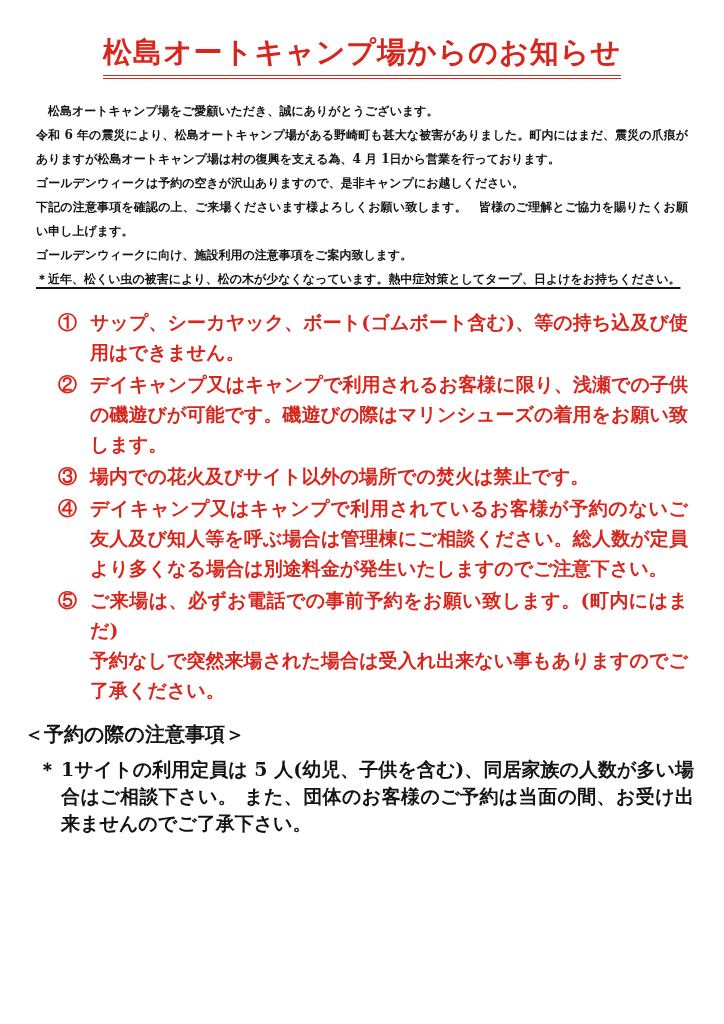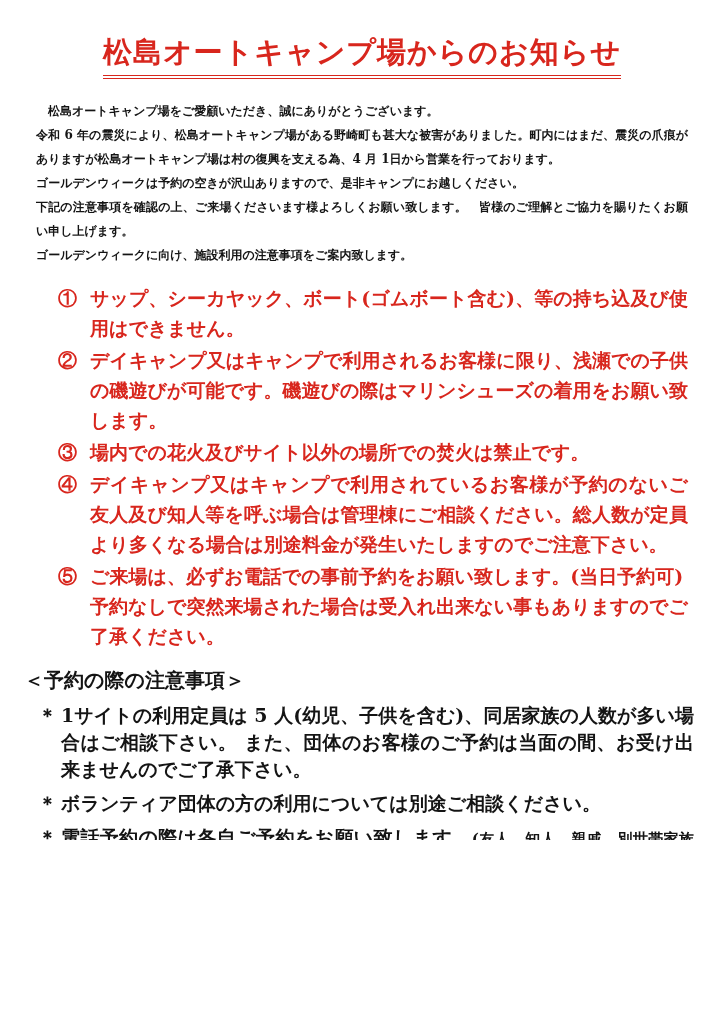--- a/index.html
+++ b/index.html
@@ -85,20 +85,21 @@
   <div class="title-wrap">
     <span class="title-text">松島オートキャンプ場からのお知らせ</span>
   </div>
 
   <div class="intro">
     <p>　松島オートキャンプ場をご愛顧いただき、誠にありがとうございます。</p>
     <p>令和 6 年の震災により、松島オートキャンプ場がある野崎町も甚大な被害がありました。町内にはまだ、震災の爪痕がありますが松島オートキャンプ場は村の復興を支える為、4 月 1日から営業を行っております。</p>
     <p>ゴールデンウィークは予約の空きが沢山ありますので、是非キャンプにお越しください。</p>
     <p>下記の注意事項を確認の上、ご来場くださいます様よろしくお願い致します。　皆様のご理解とご協力を賜りたくお願い申し上げます。</p>
     <p>ゴールデンウィークに向け、施設利用の注意事項をご案内致します。</p>
+    <p><span class="u-note">＊近年、松くい虫の被害により、松の木が少なくなっています。熱中症対策としてタープ、日よけをお持ちください。 </span></p>
   </div>
 
   <div class="red-list">
     <div class="red-item">
       <span class="num">①</span>
       <span class="txt">サップ、シーカヤック、ボート(ゴムボート含む)、等の持ち込及び使用はできません。</span>
     </div>
     <div class="red-item">
       <span class="num">②</span>
       <span class="txt">デイキャンプ又はキャンプで利用されるお客様に限り、浅瀬での子供の磯遊びが可能です。磯遊びの際はマリンシューズの着用をお願い致します。</span>
@@ -106,21 +107,21 @@
     <div class="red-item">
       <span class="num">③</span>
       <span class="txt">場内での花火及びサイト以外の場所での焚火は禁止です。</span>
     </div>
     <div class="red-item">
       <span class="num">④</span>
       <span class="txt">デイキャンプ又はキャンプで利用されているお客様が予約のないご友人及び知人等を呼ぶ場合は管理棟にご相談ください。総人数が定員より多くなる場合は別途料金が発生いたしますのでご注意下さい。</span>
     </div>
     <div class="red-item">
       <span class="num">⑤</span>
-      <span class="txt">ご来場は、必ずお電話での事前予約をお願い致します。(当日予約可)
+      <span class="txt">ご来場は、必ずお電話での事前予約をお願い致します。(町内にはまだ)
 予約なしで突然来場された場合は受入れ出来ない事もありますのでご了承ください。</span>
     </div>
   </div>
 
   <div class="res-heading">＜予約の際の注意事項＞</div>
 
   <div class="star-list">
     <div class="star-item">
       <span class="mark">＊</span>
       <span><span>1サイトの利用定員は 5 人(幼児、子供を含む)、同居家族の人数が多い場合はご相談下さい。 また、団体のお客様のご予約は当面の間、お受け出来ませんのでご了承下さい。</span><span class="small"></span></span>

